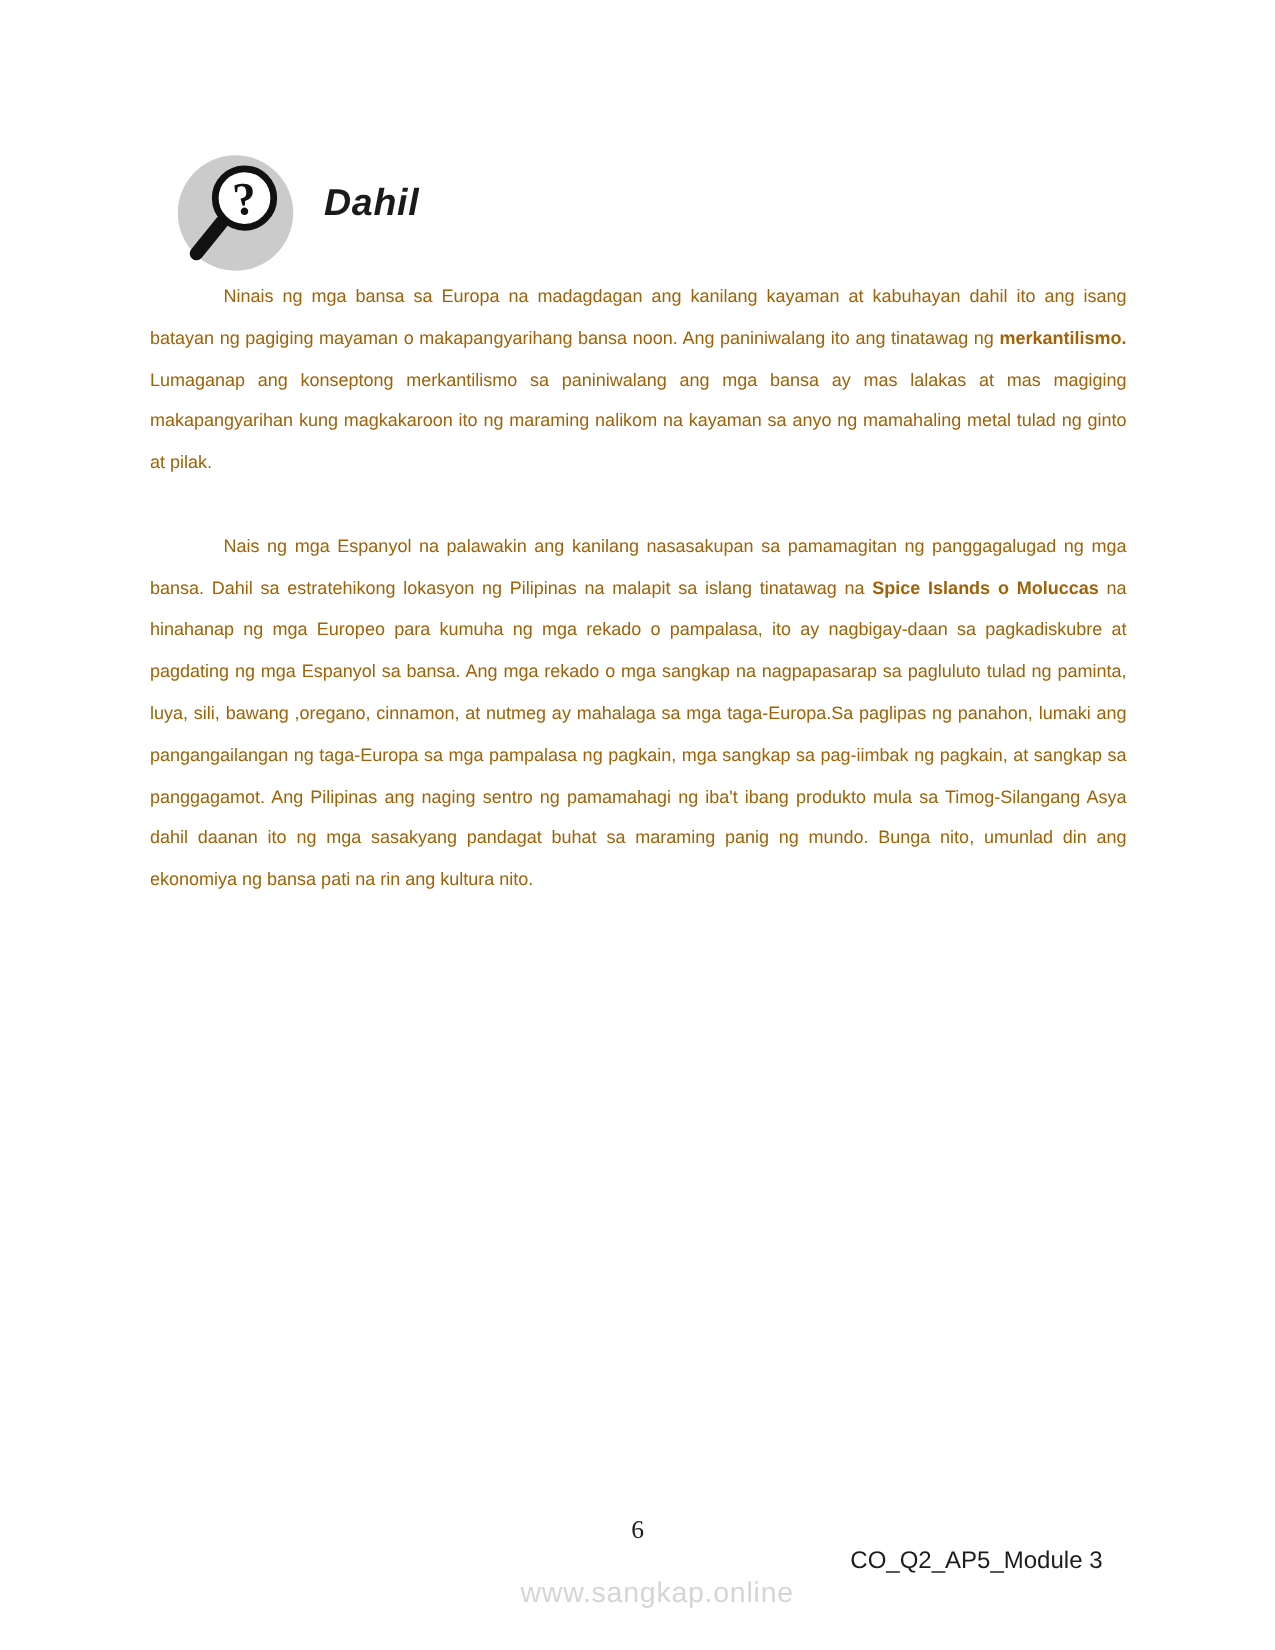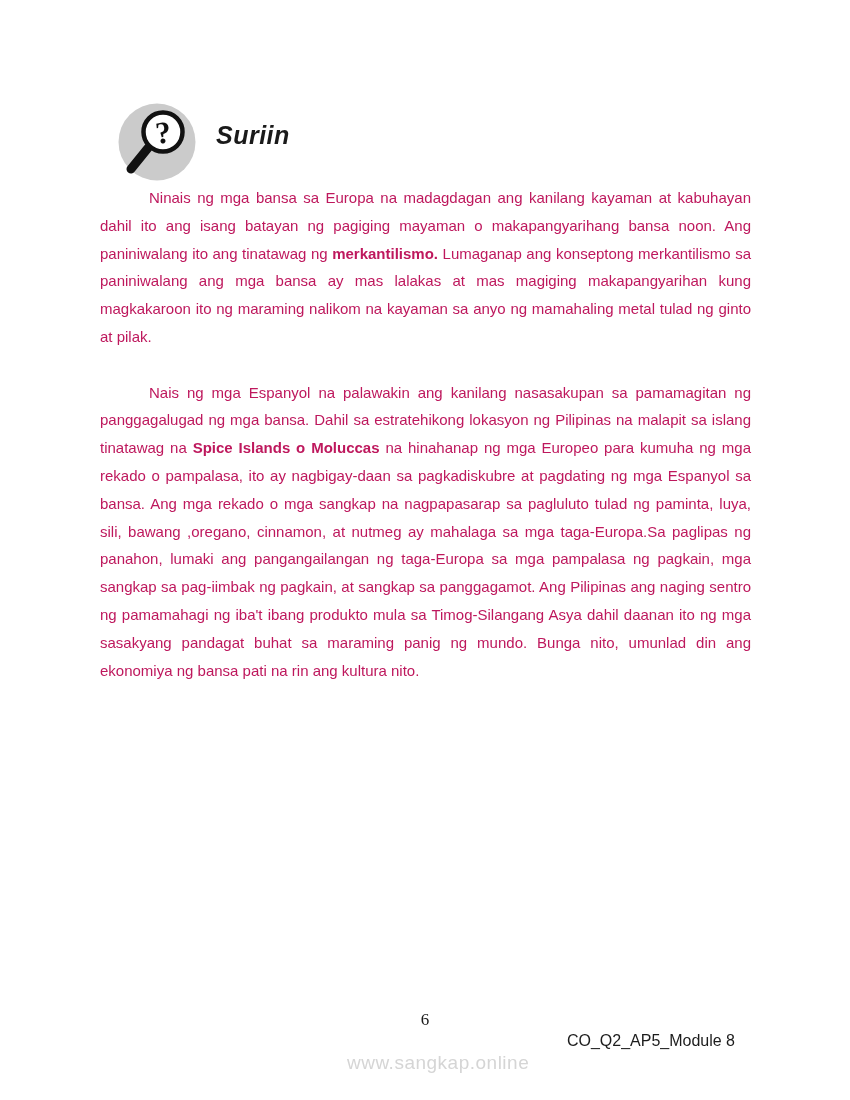--- a/index.html
+++ b/index.html
@@ -31,24 +31,24 @@
     font-weight: bold;
     font-style: italic;
     letter-spacing: 0.5px;
     color: #1a1a1a;
   }
   .body-text {
     position: absolute;
     left: 100px;
     top: 184px;
     width: 651px;
-    font-size: 15px;
+    font-size: 12px;
     line-height: 27.8px;
     text-align: justify;
-    color: #be185d;
+    color: #a16207;
   }
   .body-text p {
     margin: 0 0 27.8px 0;
     text-indent: 49px;
   }
   .page-number {
     position: absolute;
     left: 0;
     top: 1010px;
     width: 850px;
@@ -80,24 +80,24 @@
 
   <div class="section-icon">
     <svg width="78" height="78" viewBox="0 0 78 78">
       <circle cx="39" cy="39" r="38.5" fill="#cbcbcb"></circle>
       <line x1="30" y1="45" x2="13" y2="66" stroke="#111111" stroke-width="9" stroke-linecap="round"></line>
       <circle cx="45" cy="29" r="19.5" fill="#ffffff" stroke="#111111" stroke-width="4.5"></circle>
       <text x="45" y="40" text-anchor="middle" font-family="Liberation Serif, serif" font-size="31" font-weight="bold" fill="#111111" transform="rotate(-6 45 29)">?</text>
     </svg>
   </div>
 
-  <div class="section-title">Suriin</div>
+  <div class="section-title">Dahil</div>
 
   <div class="body-text">
     <p><span>Ninais ng mga bansa sa Europa na madagdagan ang kanilang kayaman at kabuhayan dahil ito ang isang batayan ng pagiging mayaman o makapangyarihang bansa noon. Ang paniniwalang ito ang tinatawag ng </span><span style="font-weight: bold;">merkantilismo.</span><span> Lumaganap ang konseptong merkantilismo sa paniniwalang ang mga bansa ay mas lalakas at mas magiging makapangyarihan kung magkakaroon ito ng maraming nalikom na kayaman sa anyo ng mamahaling metal tulad ng ginto at pilak.</span></p>
     <p><span>Nais ng mga Espanyol na palawakin ang kanilang nasasakupan sa pamamagitan ng panggagalugad ng mga bansa. Dahil sa estratehikong lokasyon ng Pilipinas na malapit sa islang tinatawag na </span><span style="font-weight: bold;">Spice Islands o Moluccas</span><span> na hinahanap ng mga Europeo para kumuha ng mga rekado o pampalasa, ito ay nagbigay-daan sa pagkadiskubre at pagdating ng mga Espanyol sa bansa. Ang mga rekado o mga sangkap na nagpapasarap sa pagluluto tulad ng paminta, luya, sili, bawang ,oregano, cinnamon, at nutmeg ay mahalaga sa mga taga-Europa.Sa paglipas ng panahon, lumaki ang pangangailangan ng taga-Europa sa mga pampalasa ng pagkain, mga sangkap sa pag-iimbak ng pagkain, at sangkap sa panggagamot. Ang Pilipinas ang naging sentro ng pamamahagi ng iba't ibang produkto mula sa Timog-Silangang Asya dahil daanan ito ng mga sasakyang pandagat buhat sa maraming panig ng mundo. Bunga nito, umunlad din ang ekonomiya ng bansa pati na rin ang kultura nito.</span></p>
   </div>
 
   <div class="page-number">6</div>
-  <div class="module-code">CO_Q2_AP5_Module 8</div>
+  <div class="module-code">CO_Q2_AP5_Module 3</div>
   <div class="watermark">www.sangkap.online</div>
 
 </div>
 
 </body></html>

